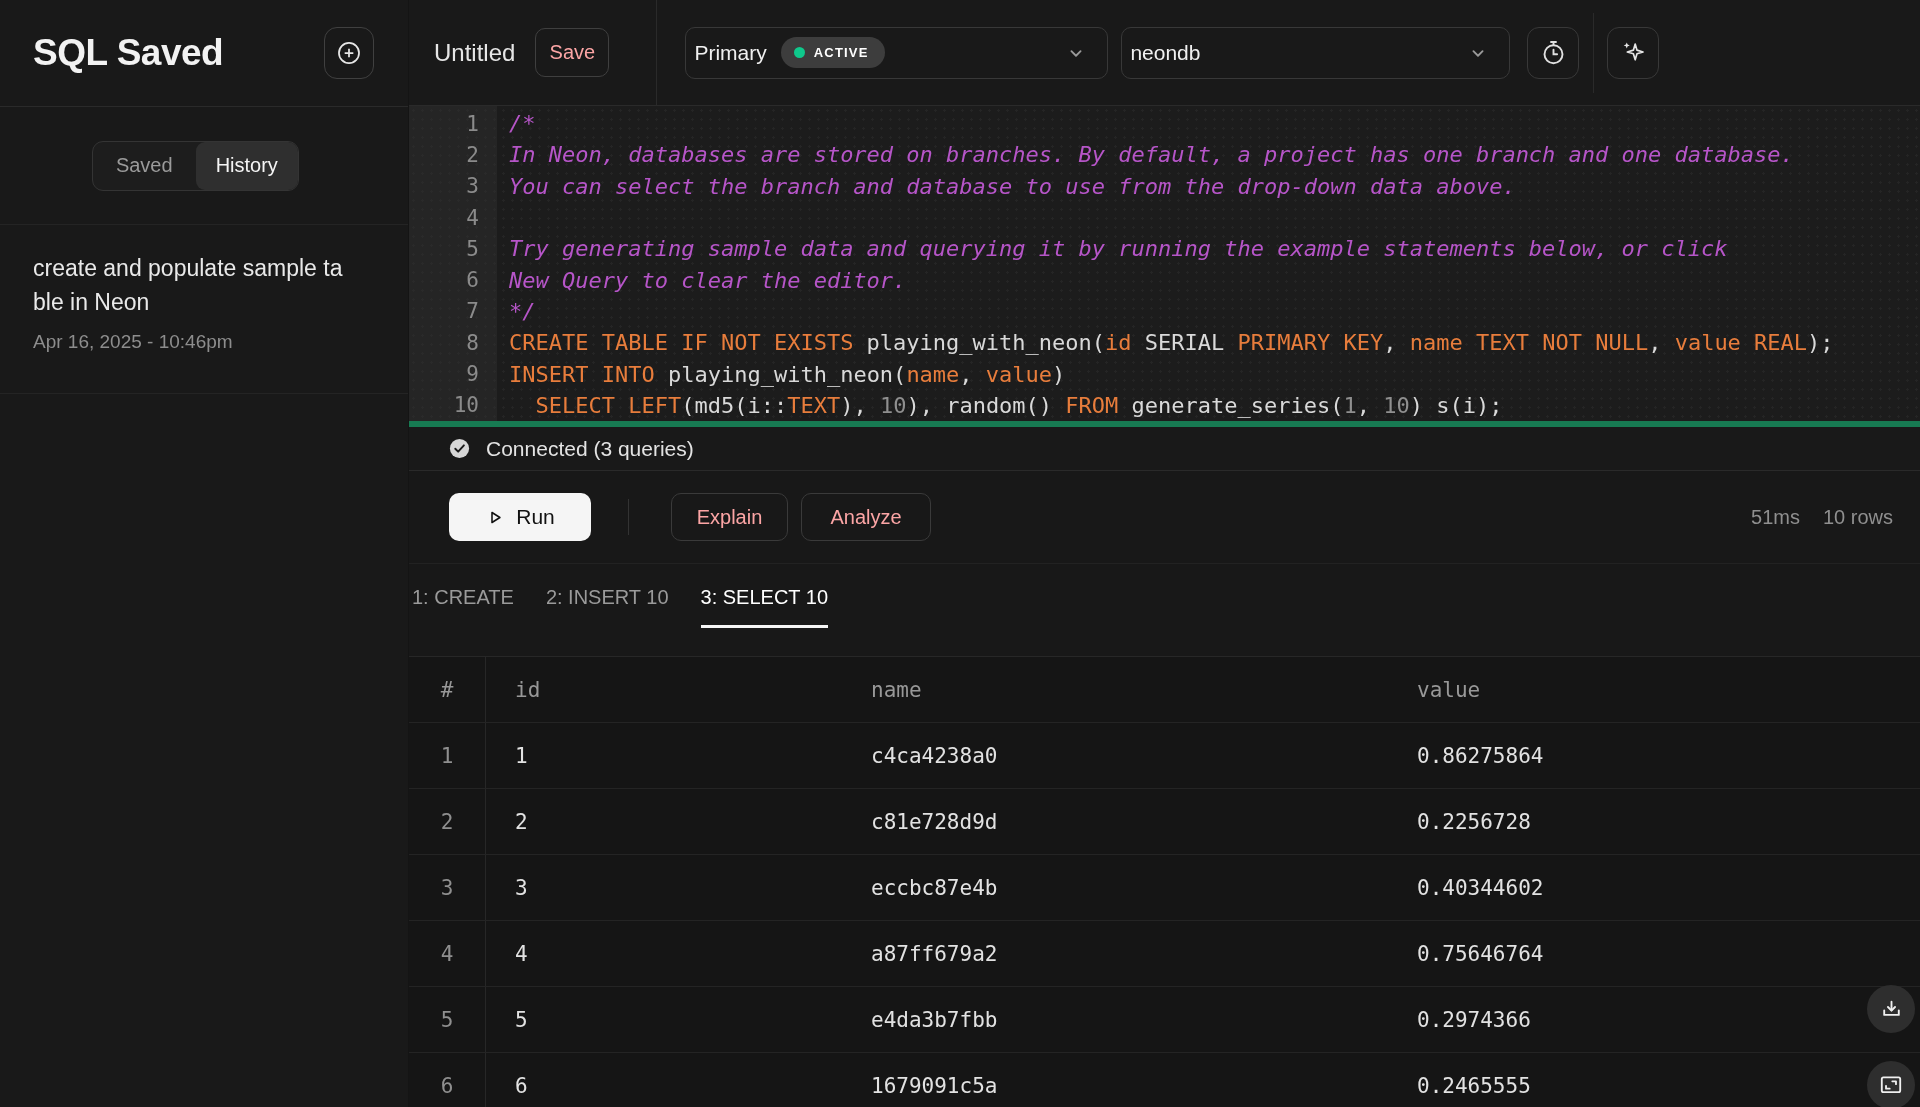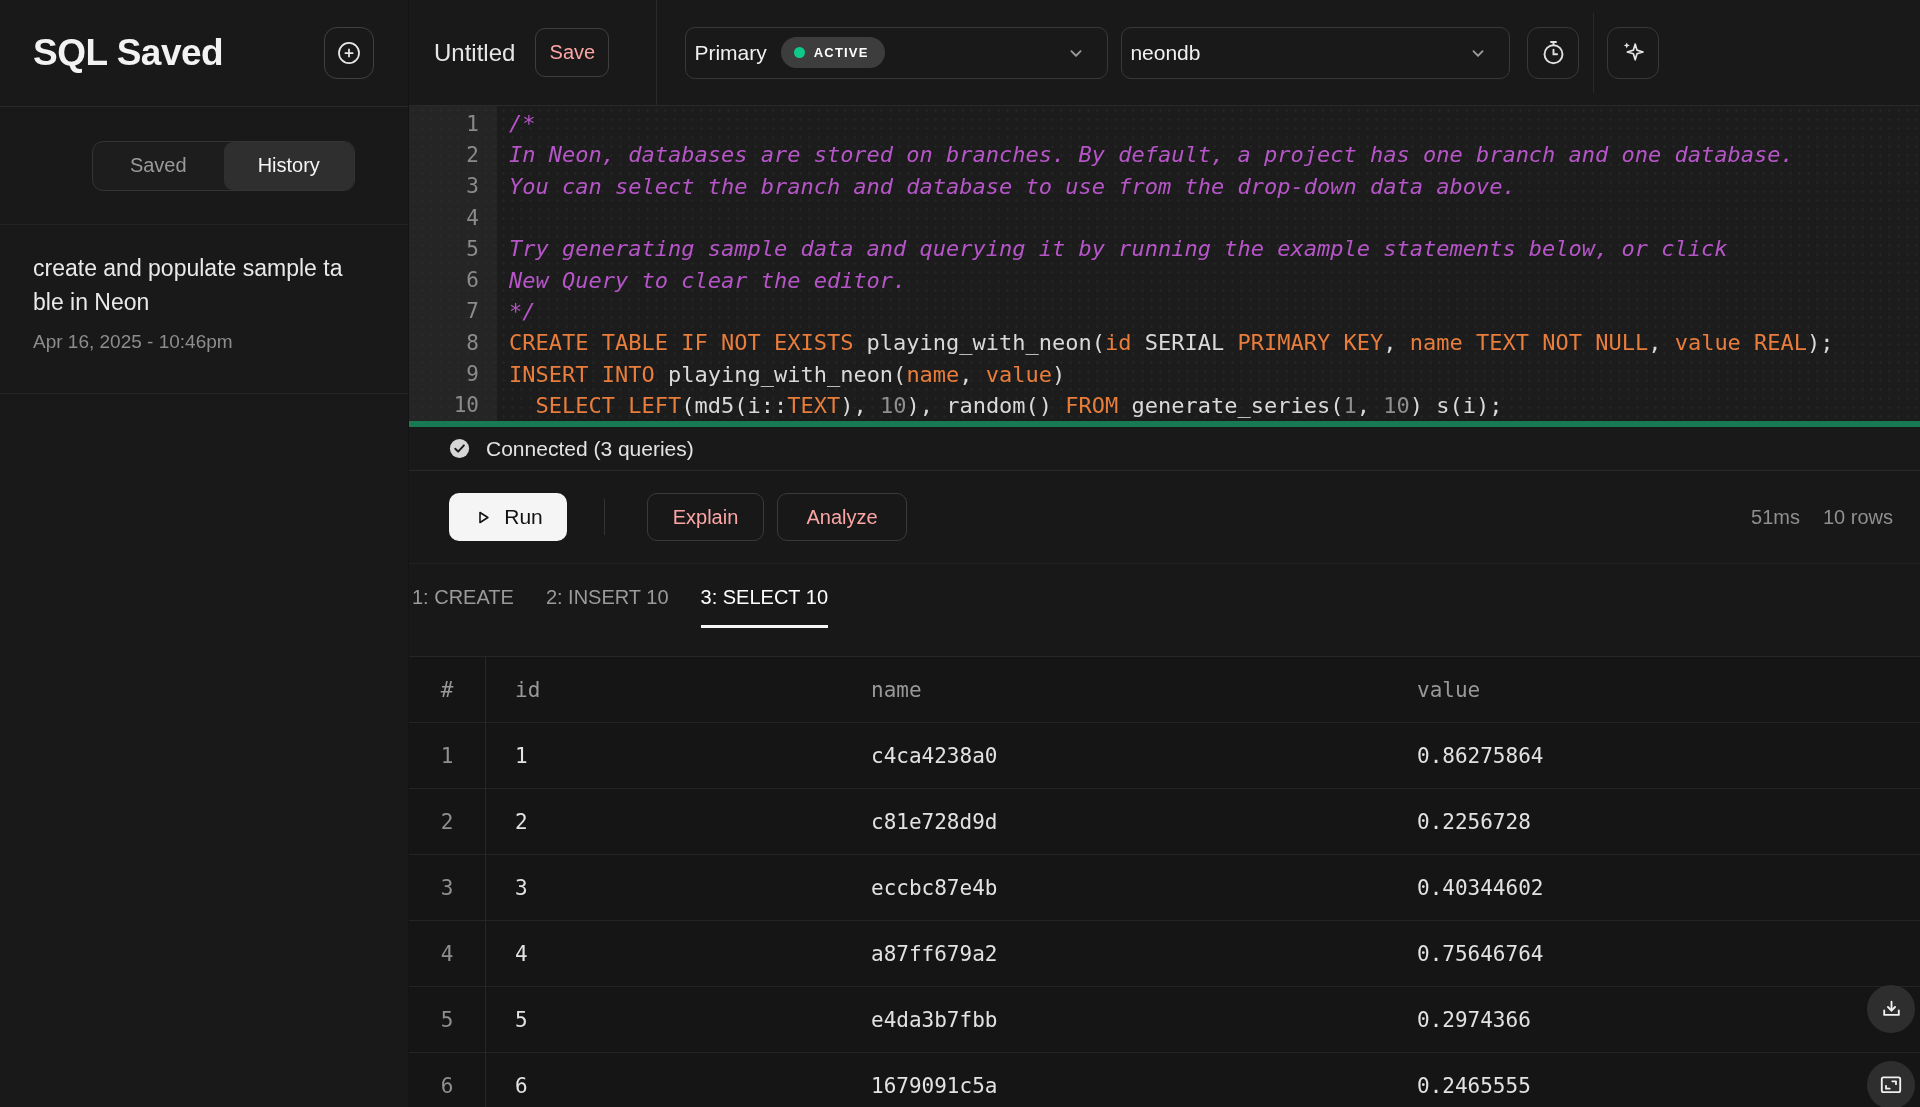--- a/index.html
+++ b/index.html
@@ -18,21 +18,21 @@
   }
   .mono { font-family:"DejaVu Sans Mono", monospace; }
 
   
   .sidebar { position:absolute; left:0; top:0; width:408px; height:1107px; background:var(--bg-side); }
   .sb-header { height:107px; border-bottom:1px solid var(--border); display:flex; align-items:center; justify-content:space-between; padding:0 34px 0 33px; }
   .sb-title { font-size:37px; font-weight:700; color:#f2f2f2; letter-spacing:-0.5px; }
   .icon-btn { display:flex; align-items:center; justify-content:center; background:transparent; border:1px solid #404040; border-radius:13px; cursor:pointer; }
   .sb-plus { width:50px; height:52px; }
   .sb-tabs-row { height:118px; border-bottom:1px solid var(--border-soft); display:flex; align-items:center; padding-left:92px; }
-  .segmented { width:263px; height:50px; display:flex; border:1px solid #343434; background:#1d1d1d; border-radius:11px; overflow:hidden; }
+  .segmented { width:207px; height:50px; display:flex; border:1px solid #343434; background:#1d1d1d; border-radius:11px; overflow:hidden; }
   .segment { flex:1; display:flex; align-items:center; justify-content:center; font-size:20px; color:var(--txt-dim); cursor:pointer; }
   .segment.active { background:#2f2f2f; color:#f5f5f5; border-radius:9px; }
   .hist-item { padding:26px 0 0 33px; height:169px; border-bottom:1px solid var(--border-soft); cursor:pointer; }
   .hist-title { width:318px; font-size:23px; line-height:34px; color:#e9e9e9; word-break:break-all; }
   .hist-date { margin-top:12px; font-size:19px; color:#8d8d8d; }
 
   
   .main { position:absolute; left:408px; top:0; width:1512px; height:1107px; background:var(--bg-main); border-left:1px solid #141414; }
 
   
@@ -66,21 +66,21 @@
   .tok-d { color:var(--code-default); }
 
   .green-bar { position:absolute; left:0; top:421px; width:100%; height:6px; background:var(--green-bar); }
 
   
   .conn-row { position:absolute; left:0; top:427px; width:100%; height:44px; background:var(--bg-side); border-bottom:1px solid var(--border); display:flex; align-items:center; padding-left:39px; gap:15px; }
   .conn-text { font-size:21px; color:#e3e3e3; }
 
   
   .actions { position:absolute; left:0; top:471px; width:100%; height:92px; display:flex; align-items:center; padding:0 27px 0 40px; }
-  .run-btn { width:118px; height:48px; background:var(--run-bg); border:none; border-radius:10px; color:#121212; font-size:21px; display:flex; align-items:center; justify-content:center; gap:10px; cursor:pointer; font-family:"Liberation Sans",sans-serif; }
+  .run-btn { width:142px; height:48px; background:var(--run-bg); border:none; border-radius:10px; color:#121212; font-size:21px; display:flex; align-items:center; justify-content:center; gap:10px; cursor:pointer; font-family:"Liberation Sans",sans-serif; }
   .act-divider { width:1px; height:36px; background:#333; margin-left:37px; }
   .explain-btn { width:117px; height:48px; margin-left:42px; border-color:#3a3a3a; }
   .analyze-btn { width:130px; height:48px; margin-left:13px; border-color:#3a3a3a; }
   .act-spacer { flex:1; }
   .act-stat { font-size:20px; color:#8f8f8f; }
   .act-stat + .act-stat { margin-left:23px; }
 
   
   .rtabs { position:absolute; left:0; top:563px; width:100%; height:68px; border-top:1px solid #222; display:flex; align-items:center; gap:32px; padding-left:3px; }
   .rtab { position:relative; height:100%; display:flex; align-items:center; font-size:20px; color:var(--txt-dim); cursor:pointer; }

